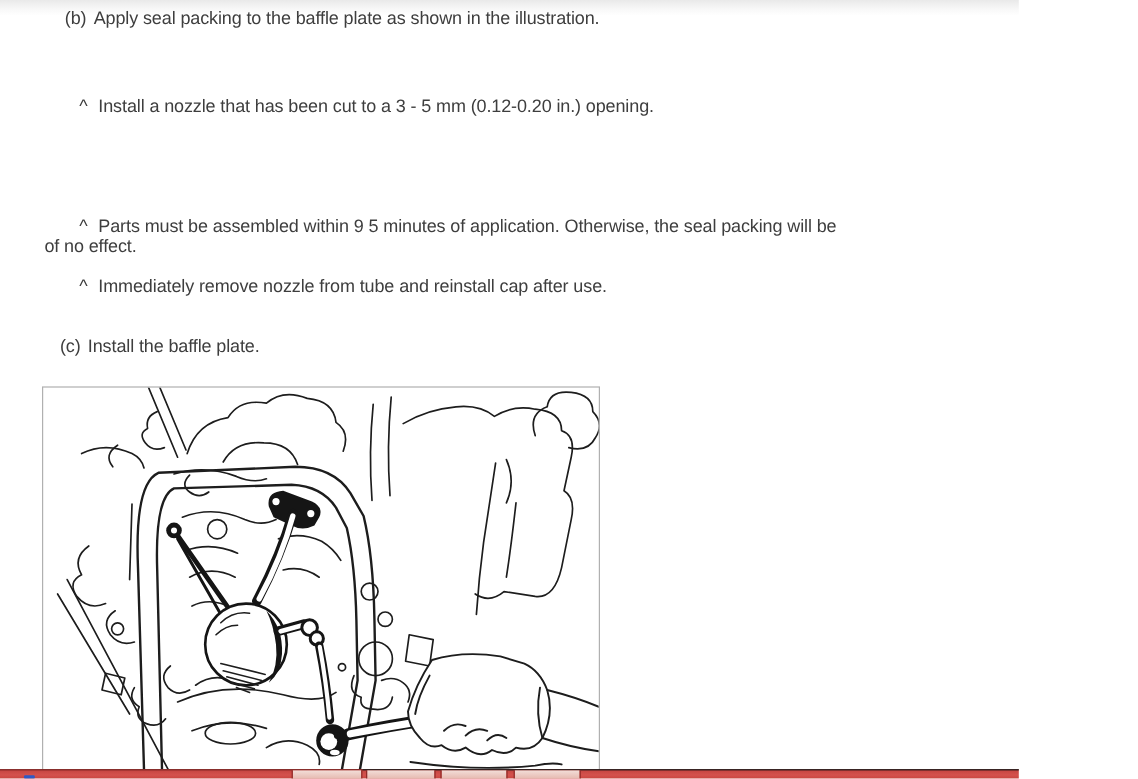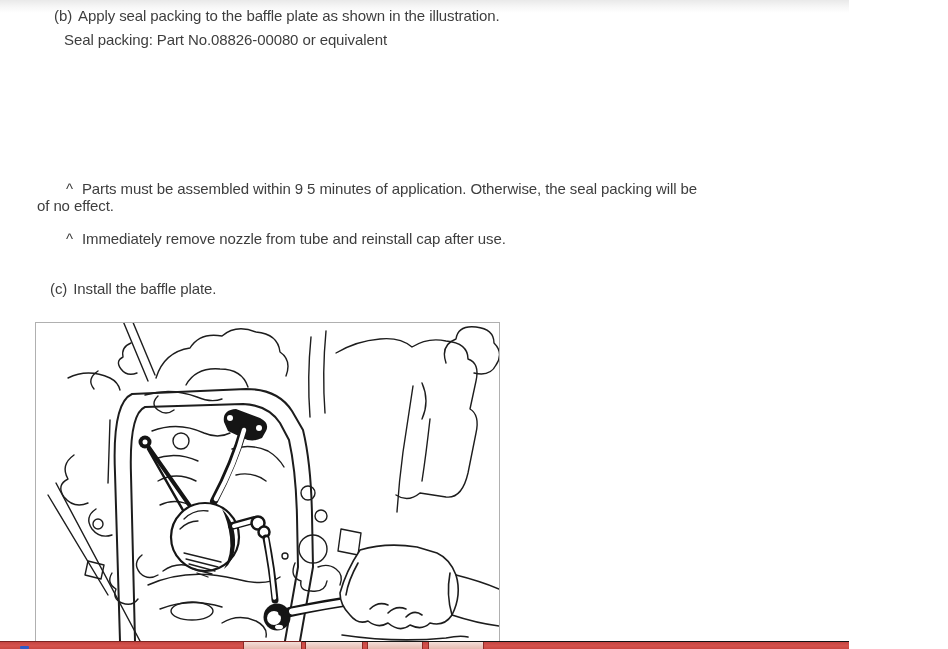--- a/index.html
+++ b/index.html
@@ -43,22 +43,22 @@
 </style>
 </head>
 <body>
 
 <div class="page">
 
   <div class="top-shade"></div>
 
   <div class="tline" style="left:54px;top:6px;"><span class="lbl">(b)</span><span>Apply seal packing to the baffle plate as shown in the illustration.</span></div>
 
-  <div class="tline" style="left:64px;top:30px;">Seal packing: Part No.08826-00080 or equivalent</div>
 
+  <div class="tline" style="left:66px;top:79px;"><span class="marker">^</span><span>Install a nozzle that has been cut to a 3 - 5 mm (0.12-0.20 in.) opening.</span></div>
 
 
   <div class="tline" style="left:66px;top:179px;"><span class="marker">^</span><span>Parts must be assembled within 9 5 minutes of application. Otherwise, the seal packing will be</span></div>
 
   <div class="tline" style="left:37px;top:196px;">of no effect.</div>
 
   <div class="tline" style="left:50px;top:279px;"><span class="lbl">(c)</span><span>Install the baffle plate.</span></div>
 
   <div class="tline" style="left:66px;top:229px;"><span class="marker">^</span><span>Immediately remove nozzle from tube and reinstall cap after use.</span></div>
 

